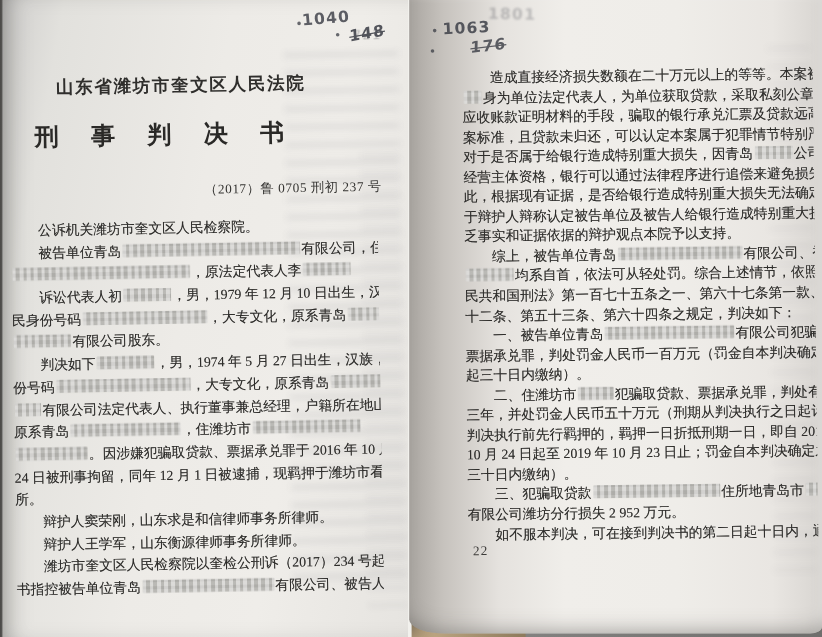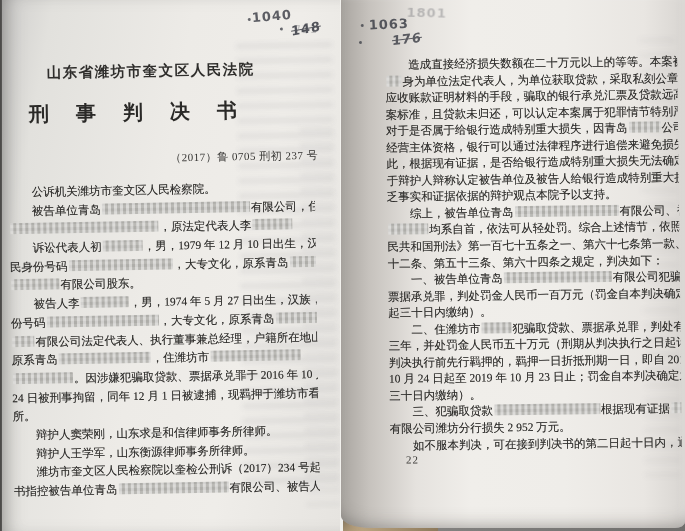--- a/index.html
+++ b/index.html
@@ -36,21 +36,21 @@
   .page-right{
     position:absolute;left:341px;top:0;width:344px;height:528px;
     background:linear-gradient(90deg,#a9a5a0 0,#c6c2bd 28px,#e5e2de 75px,#f0eeea 130px,#efedE9 65%,#e9e6e2 88%,#d8d5d1 100%);
     border-bottom-left-radius:30px 12px;border-bottom-right-radius:10px 6px;
     box-shadow:inset 0 -12px 16px -10px rgba(90,88,84,.5), inset -6px 0 10px -6px rgba(255,255,255,.5);
     overflow:hidden;
   }
   .page-inner-right{position:absolute;inset:0;transform:rotate(-.7deg);transform-origin:30% 40%;}
   .rp-body{position:absolute;left:46px;right:6px;top:57px;}
   .rp-body .doc-line{height:16.55px;}
-  .rp-pagenum{position:absolute;left:50px;top:453px;font-size:11px;color:#3c3b39;letter-spacing:1px;margin-left:12px;}
+  .rp-pagenum{position:absolute;left:50px;top:453px;font-size:11px;color:#3c3b39;letter-spacing:1px;}
   .st-r1{left:300px;top:40px;width:36px;height:440px;opacity:.35;}
   
   .doc-line{white-space:nowrap;overflow:hidden;font-size:11.5px;color:#2e2d2b;
     text-shadow:0 0 .5px rgba(40,40,38,.45);}
   .doc-line.indent{padding-left:23px;}
   .redact{display:inline-block;height:11px;vertical-align:-1px;border-radius:1px;margin:0 1px;
     background:
       repeating-linear-gradient(90deg,rgba(255,255,255,.35) 0 3px,rgba(120,120,116,.18) 3px 6px),
       repeating-linear-gradient(0deg,#c9c8c4 0 3px,#bab9b5 3px 6px);
     filter:blur(.4px);}
@@ -87,21 +87,21 @@
       <div class="lp-doctitle">刑 事 判 决 书</div>
       <div class="lp-caseno">（2017）鲁 0705 刑初 237 号</div>
 
       <div class="lp-body">
           <div class="doc-line indent"><span>公诉机关潍坊市奎文区人民检察院。</span></div>
           <div class="doc-line indent"><span>被告单位青岛</span><span class="redact" style="width: 148px;"></span><span>有限公司，住所地青岛市</span></div>
           <div class="doc-line"><span class="redact" style="width: 148px;"></span><span>，原法定代表人李</span><span class="redact" style="width: 40px;"></span></div>
           <div class="doc-line indent"><span>诉讼代表人初</span><span class="redact" style="width: 40px;"></span><span>，男，1979 年 12 月 10 日出生，汉族，公</span></div>
           <div class="doc-line"><span>民身份号码</span><span class="redact" style="width: 104px;"></span><span>，大专文化，原系青岛</span><span class="redact" style="width: 52px;"></span></div>
           <div class="doc-line"><span class="redact" style="width: 48px;"></span><span>有限公司股东。</span></div>
-          <div class="doc-line indent"><span>被告人李</span><span class="redact" style="width: 48px;"></span><span>，男，1974 年 5 月 27 日出生，汉族，公民身</span></div>
+          <div class="doc-line indent"><span>判决如下</span><span class="redact" style="width: 48px;"></span><span>，男，1974 年 5 月 27 日出生，汉族，公民身</span></div>
           <div class="doc-line"><span>份号码</span><span class="redact" style="width: 112px;"></span><span>，大专文化，原系青岛</span><span class="redact" style="width: 55px;"></span></div>
           <div class="doc-line"><span class="redact" style="width: 22px;"></span><span>有限公司法定代表人、执行董事兼总经理，户籍所在地山东</span></div>
           <div class="doc-line"><span>原系青岛</span><span class="redact" style="width: 92px;"></span><span>，住潍坊市</span><span class="redact" style="width: 90px;"></span></div>
           <div class="doc-line"><span class="redact" style="width: 60px;"></span><span>。因涉嫌犯骗取贷款、票据承兑罪于 2016 年 10 月</span></div>
           <div class="doc-line"><span>24 日被刑事拘留，同年 12 月 1 日被逮捕，现羁押于潍坊市看守</span></div>
           <div class="doc-line"><span>所。</span></div>
           <div class="doc-line indent"><span>辩护人窦荣刚，山东求是和信律师事务所律师。</span></div>
           <div class="doc-line indent"><span>辩护人王学军，山东衡源律师事务所律师。</span></div>
           <div class="doc-line indent"><span>潍坊市奎文区人民检察院以奎检公刑诉（2017）234 号起诉</span></div>
           <div class="doc-line"><span>书指控被告单位青岛</span><span class="redact" style="width: 110px;"></span><span>有限公司、被告人李</span></div>
@@ -134,21 +134,21 @@
           <div class="doc-line"><span>民共和国刑法》第一百七十五条之一、第六十七条第一款、第五</span></div>
           <div class="doc-line"><span>十二条、第五十三条、第六十四条之规定，判决如下：</span></div>
           <div class="doc-line indent"><span>一、被告单位青岛</span><span class="redact" style="width: 108px;"></span><span>有限公司犯骗取贷款、</span></div>
           <div class="doc-line"><span>票据承兑罪，判处罚金人民币一百万元（罚金自本判决确定之日</span></div>
           <div class="doc-line"><span>起三十日内缴纳）。</span></div>
           <div class="doc-line indent"><span>二、住潍坊市</span><span class="redact" style="width: 30px;"></span><span>犯骗取贷款、票据承兑罪，判处有期徒刑</span></div>
           <div class="doc-line"><span>三年，并处罚金人民币五十万元（刑期从判决执行之日起计算，</span></div>
           <div class="doc-line"><span>判决执行前先行羁押的，羁押一日折抵刑期一日，即自 2016 年</span></div>
           <div class="doc-line"><span>10 月 24 日起至 2019 年 10 月 23 日止；罚金自本判决确定之日起</span></div>
           <div class="doc-line"><span>三十日内缴纳）。</span></div>
-          <div class="doc-line indent"><span>三、犯骗取贷款</span><span class="redact" style="width: 106px;"></span><span>根据现有证据</span><span class="redact" style="width: 28px;"></span></div>
+          <div class="doc-line indent"><span>三、犯骗取贷款</span><span class="redact" style="width: 106px;"></span><span>住所地青岛市</span><span class="redact" style="width: 28px;"></span></div>
           <div class="doc-line"><span>有限公司潍坊分行损失 2 952 万元。</span></div>
           <div class="doc-line indent"><span>如不服本判决，可在接到判决书的第二日起十日内，通过本</span></div>
         </div>
 
       <div class="rp-pagenum">22</div>
     </div>
   </div>
 
 </div>
 

